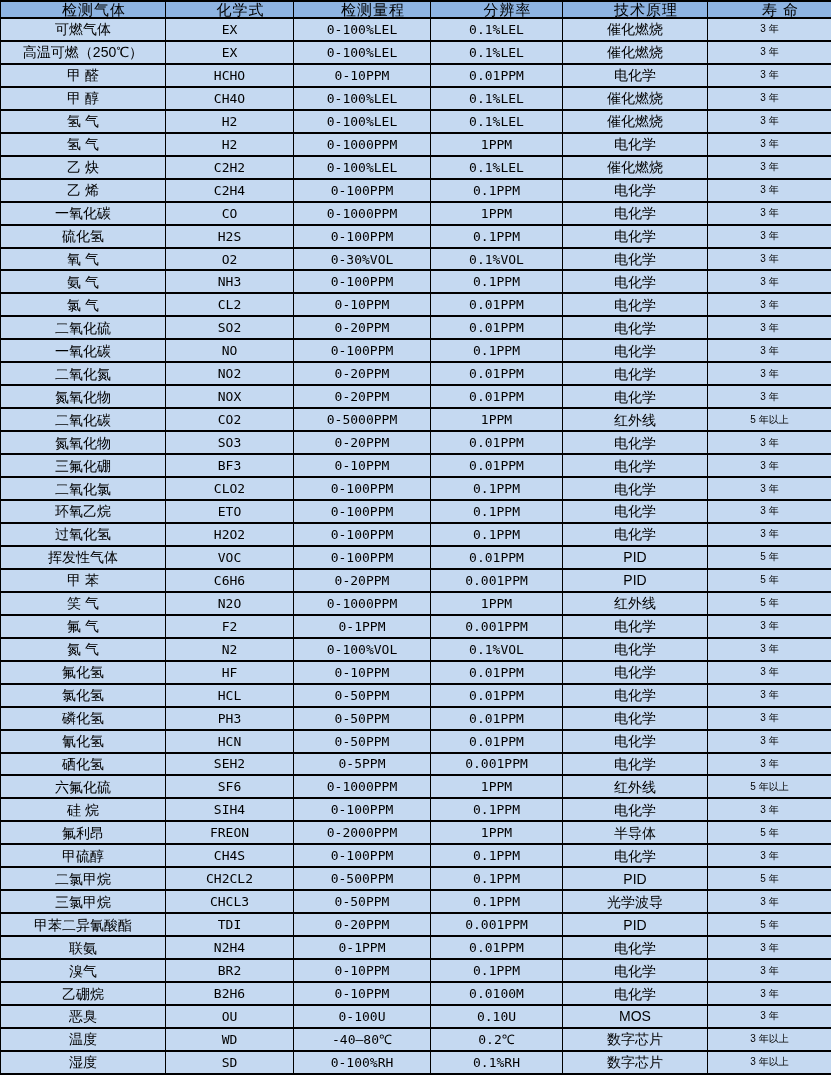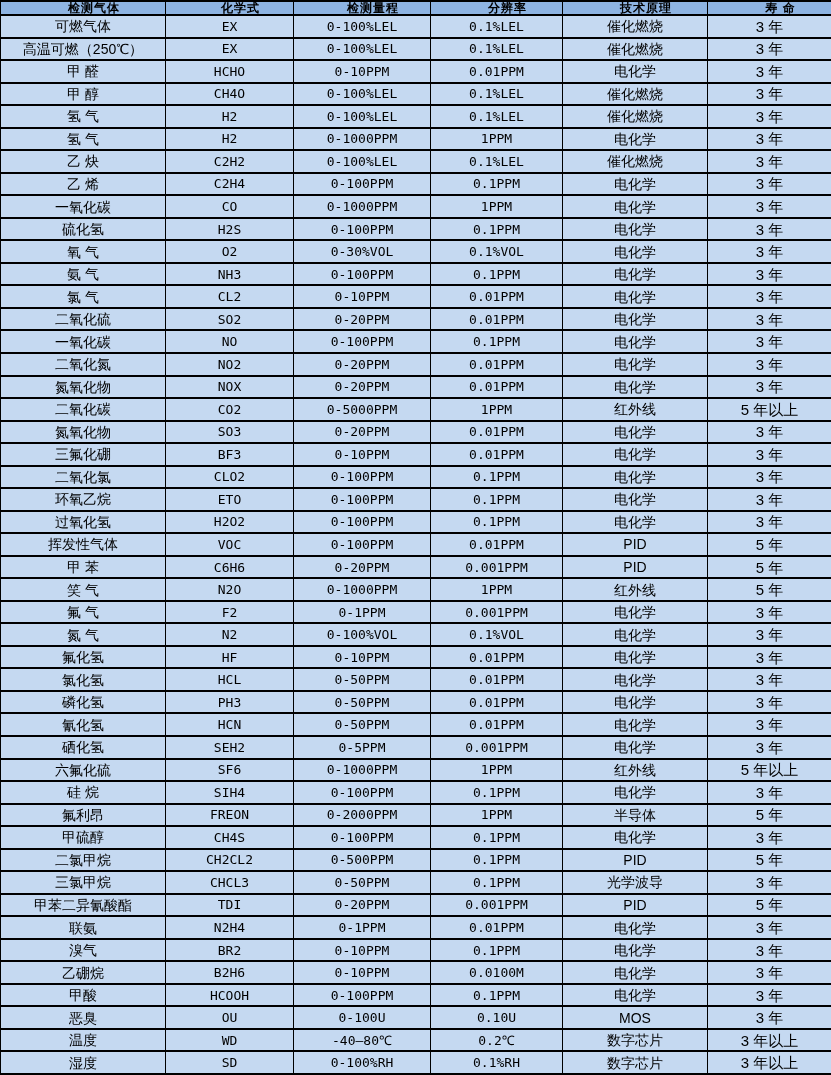--- a/index.html
+++ b/index.html
@@ -32,39 +32,39 @@
     text-align: center;
     vertical-align: middle;
     padding: 0 2px;
     overflow: hidden;
     white-space: nowrap;
     color: #000000;
     line-height: 1;
   }
   table.gas-table th {
     background: #8EB4E2;
-    font-weight: bold;
-    font-size: 12px;
+    font-weight: normal;
+    font-size: 15px;
     font-family: "Liberation Sans", sans-serif;
     letter-spacing: 1px;
     padding-left: 24px;
   }
   
   td.c0, td.c4 {
     font-family: "Liberation Sans", sans-serif;
     font-size: 14px;
   }
   
   td.c1, td.c2, td.c3 {
     font-family: "DejaVu Sans Mono", monospace;
     font-size: 13px;
   }
   td.c5 {
     font-family: "Liberation Sans", sans-serif;
-    font-size: 15px;
+    font-size: 10px;
   }
 </style>
 </head>
 <body>
 
 <div class="page">
   <table class="gas-table">
     <colgroup>
       <col style="width:165px">
       <col style="width:128px">
@@ -422,28 +422,20 @@
         </tr>
         <tr>
           <td class="c0">乙硼烷</td>
           <td class="c1">B2H6</td>
           <td class="c2">0-10PPM</td>
           <td class="c3">0.0100M</td>
           <td class="c4">电化学</td>
           <td class="c5">3 年</td>
         </tr>
         <tr>
-          <td class="c0">甲酸</td>
-          <td class="c1">HCOOH</td>
-          <td class="c2">0-100PPM</td>
-          <td class="c3">0.1PPM</td>
-          <td class="c4">电化学</td>
-          <td class="c5">3 年</td>
-        </tr>
-        <tr>
           <td class="c0">恶臭</td>
           <td class="c1">OU</td>
           <td class="c2">0-100U</td>
           <td class="c3">0.10U</td>
           <td class="c4">MOS</td>
           <td class="c5">3 年</td>
         </tr>
         <tr>
           <td class="c0">温度</td>
           <td class="c1">WD</td>

